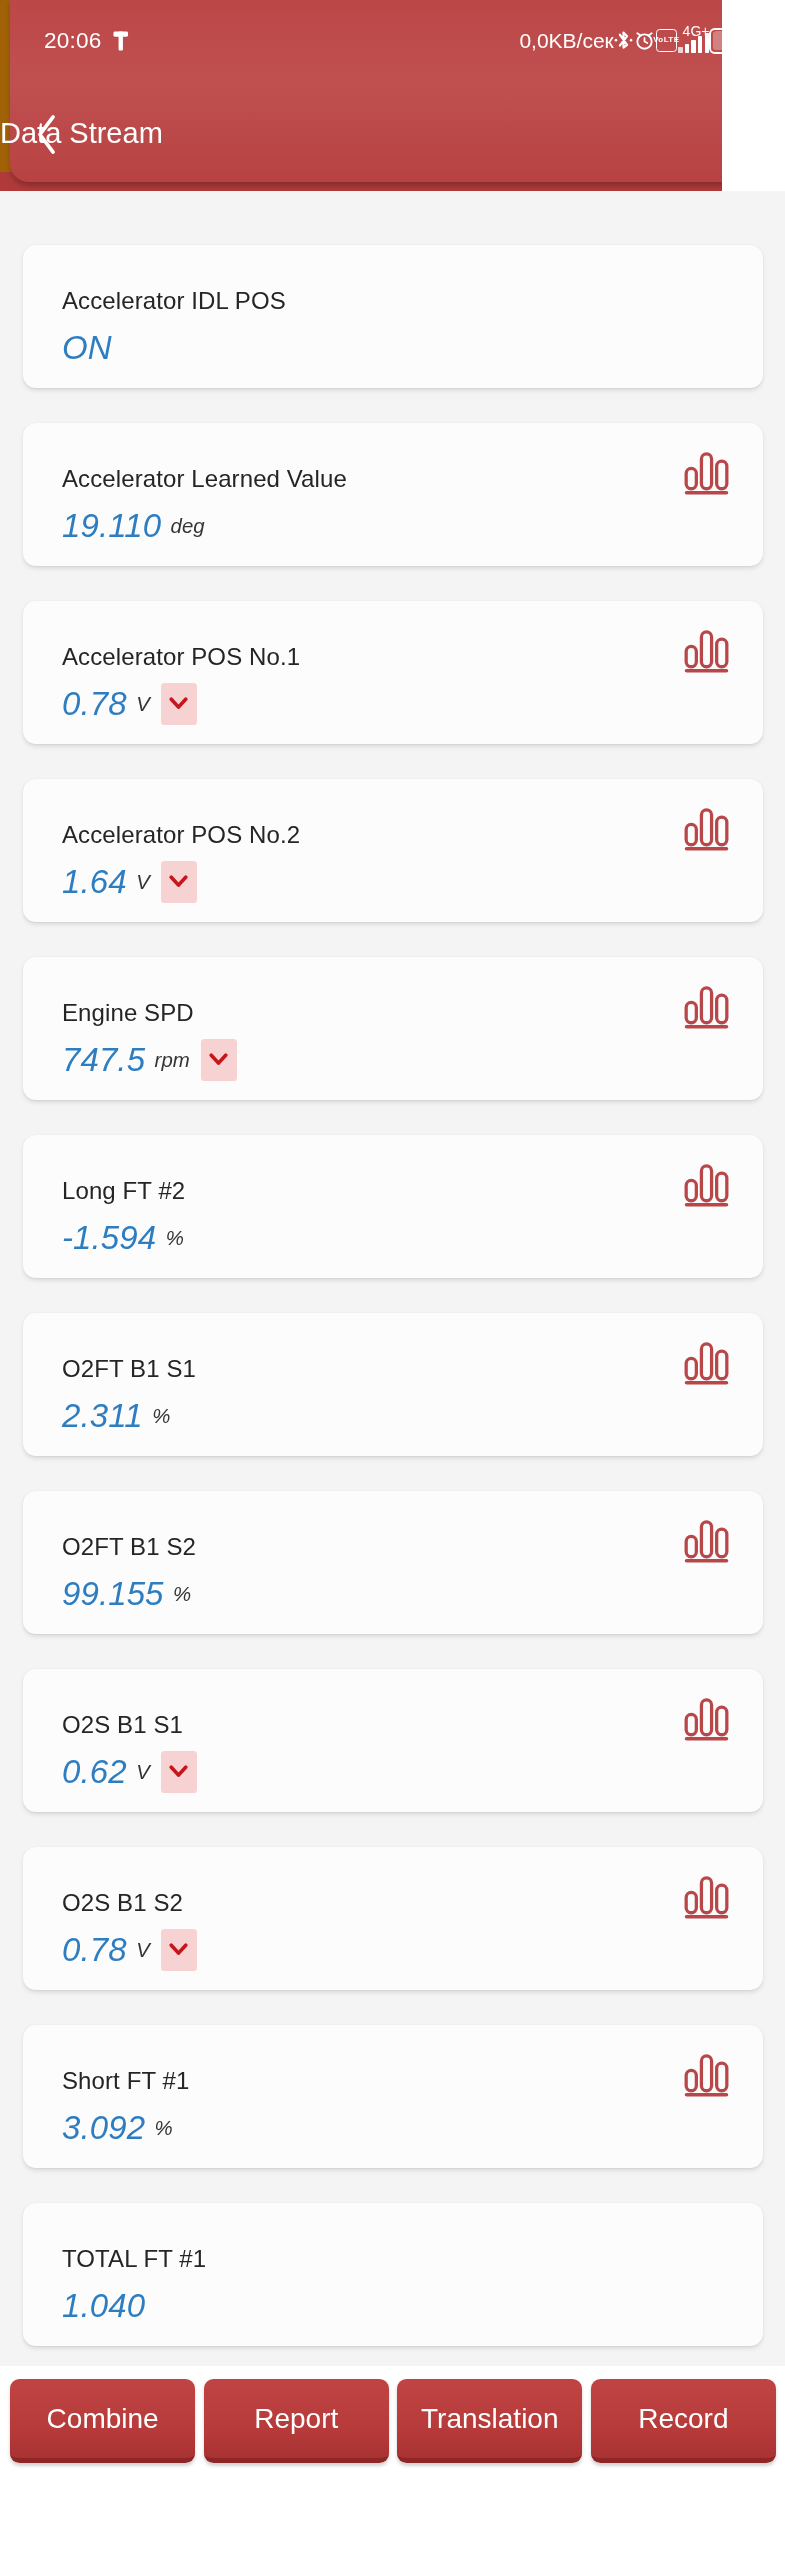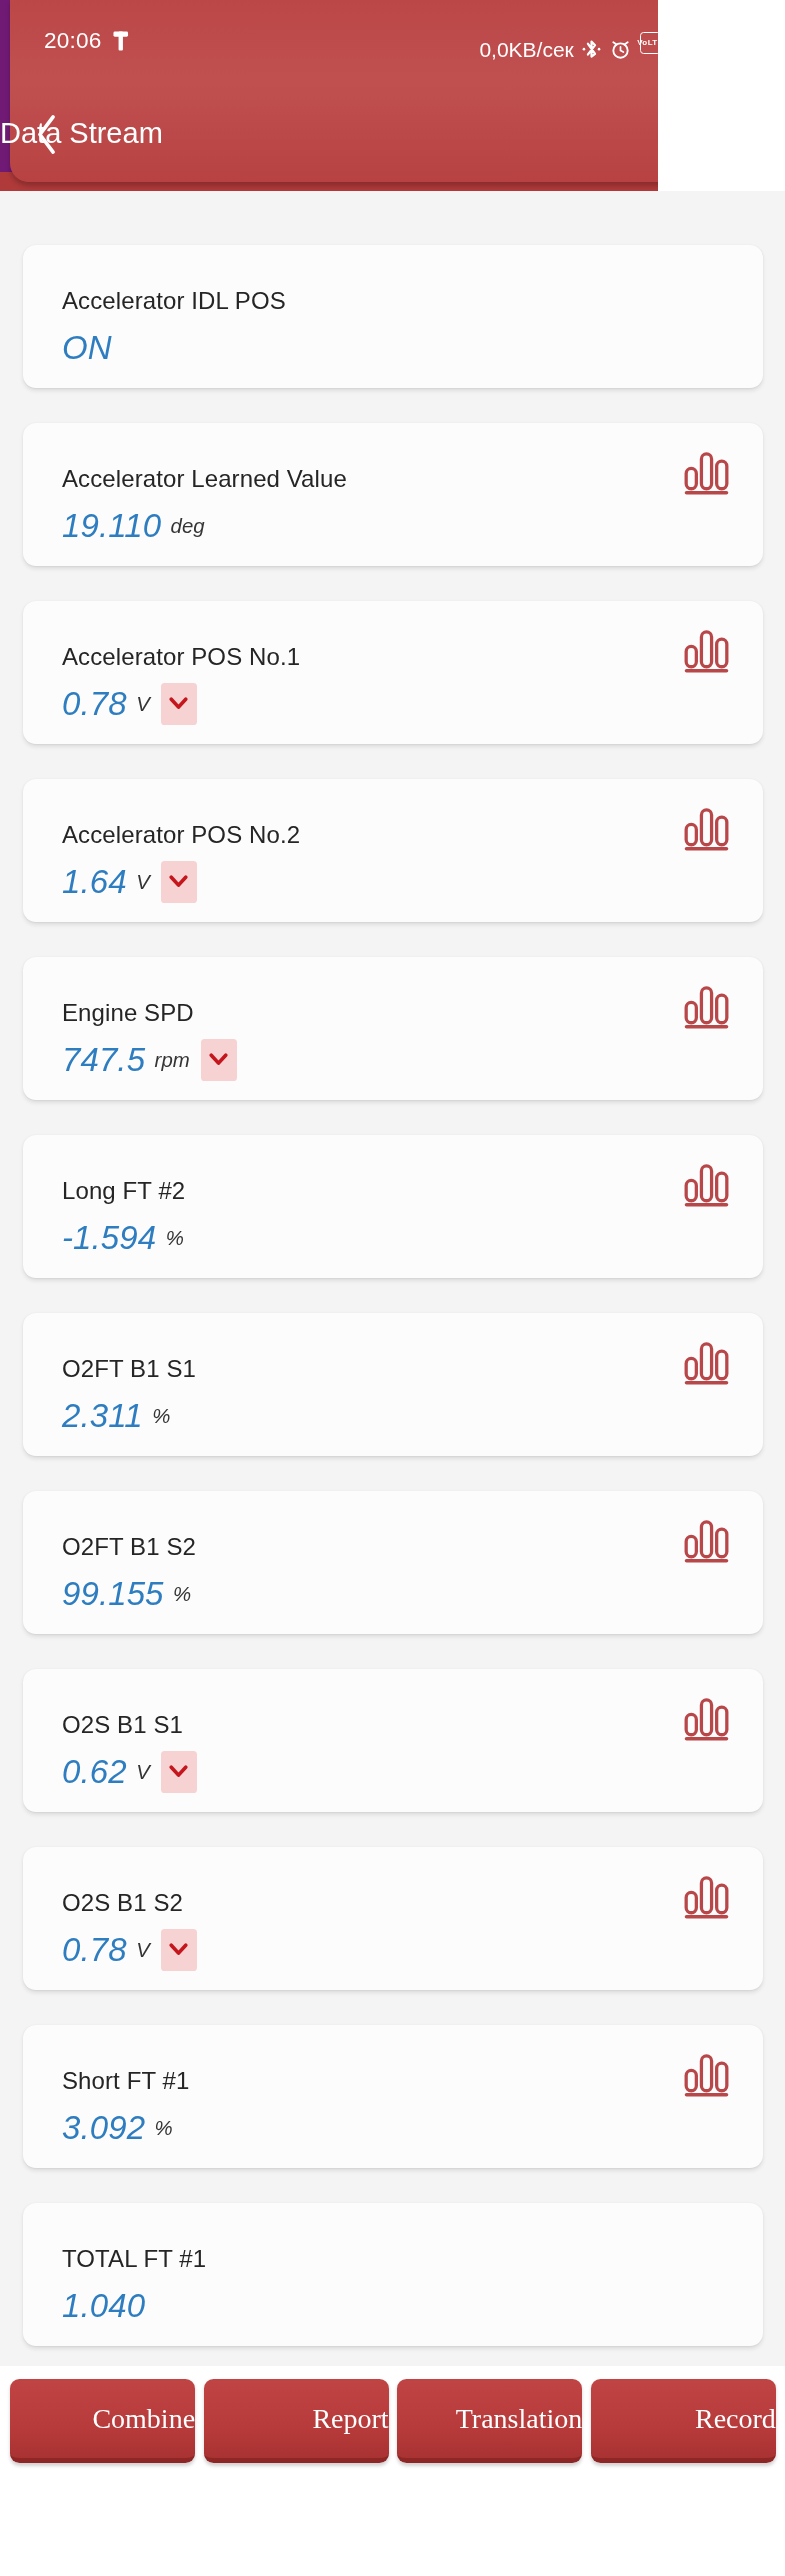--- a/index.html
+++ b/index.html
@@ -12,23 +12,23 @@
     height: 2576px;
     font-family: "Liberation Sans", sans-serif;
     overflow: hidden;
     position: relative;
   }
 
   
   #app-header {
     position: absolute;
     top: 0; left: 0;
-    width: 658px;
+    width: 722px;
     height: 191px;
-    background: #701a75;
+    background: #a16207;
     overflow: hidden;
   }
   #header-panel {
     position: absolute;
     top: 0; left: 9.5px;
     width: 767px;
     height: 182px;
     background: linear-gradient(180deg,#bc4747 0%, #c05050 45%, #b84242 100%);
     border-radius: 0 0 19px 19px;
     box-shadow: 0 3.6px 5.1px rgba(0,0,0,0.22);
@@ -53,23 +53,22 @@
     position: absolute;
     left: 44px; top: 0;
     display: flex; align-items: center; gap: 10.2px;
     height: 35px;
   }
   #status-clock { font-size: 22.6px; letter-spacing: 0.2px; }
   .sb-icon { display: inline-flex; align-items: center; justify-content: center; }
   #status-right {
     position: absolute;
     right: 32px; top: 0;
-    display: flex; gap: 8px;
+    display: flex; align-items: center; 
     height: 35px;
-    margin-top: 9px;
   }
   #net-speed { font-size: 21px; letter-spacing: 0px; }
   #volte-badge {
     border: 1.8px solid #ffffff;
     border-radius: 3.6px;
     width: 19px; height: 20.4px;
     font-size: 8px;
     line-height: 8px;
     font-weight: bold;
     display:flex; flex-direction: row;
@@ -222,23 +221,23 @@
   }
   .action-button {
     flex: 1 1 0;
     height: 84px;
     background: linear-gradient(180deg,#c04444 0%, #b83b3b 60%, #a93232 100%);
     border: none;
     border-bottom: 5.1px solid #8f2626;
     border-radius: 9.5px;
     color: #ffffff;
     font-size: 28px;
-    font-family: Liberation Serif, serif;
+    font-family: Liberation Sans, sans-serif;
     line-height: 79px;
-    text-align: right;
+    text-align: center;
     cursor: pointer;
     box-shadow: 0 2.2px 3.6px rgba(0,0,0,0.18);
     white-space: nowrap;
     overflow: hidden;
     padding: 0;
   }
   #nav-strip {
     position: absolute;
     left: 0;
     top: 2561px;

